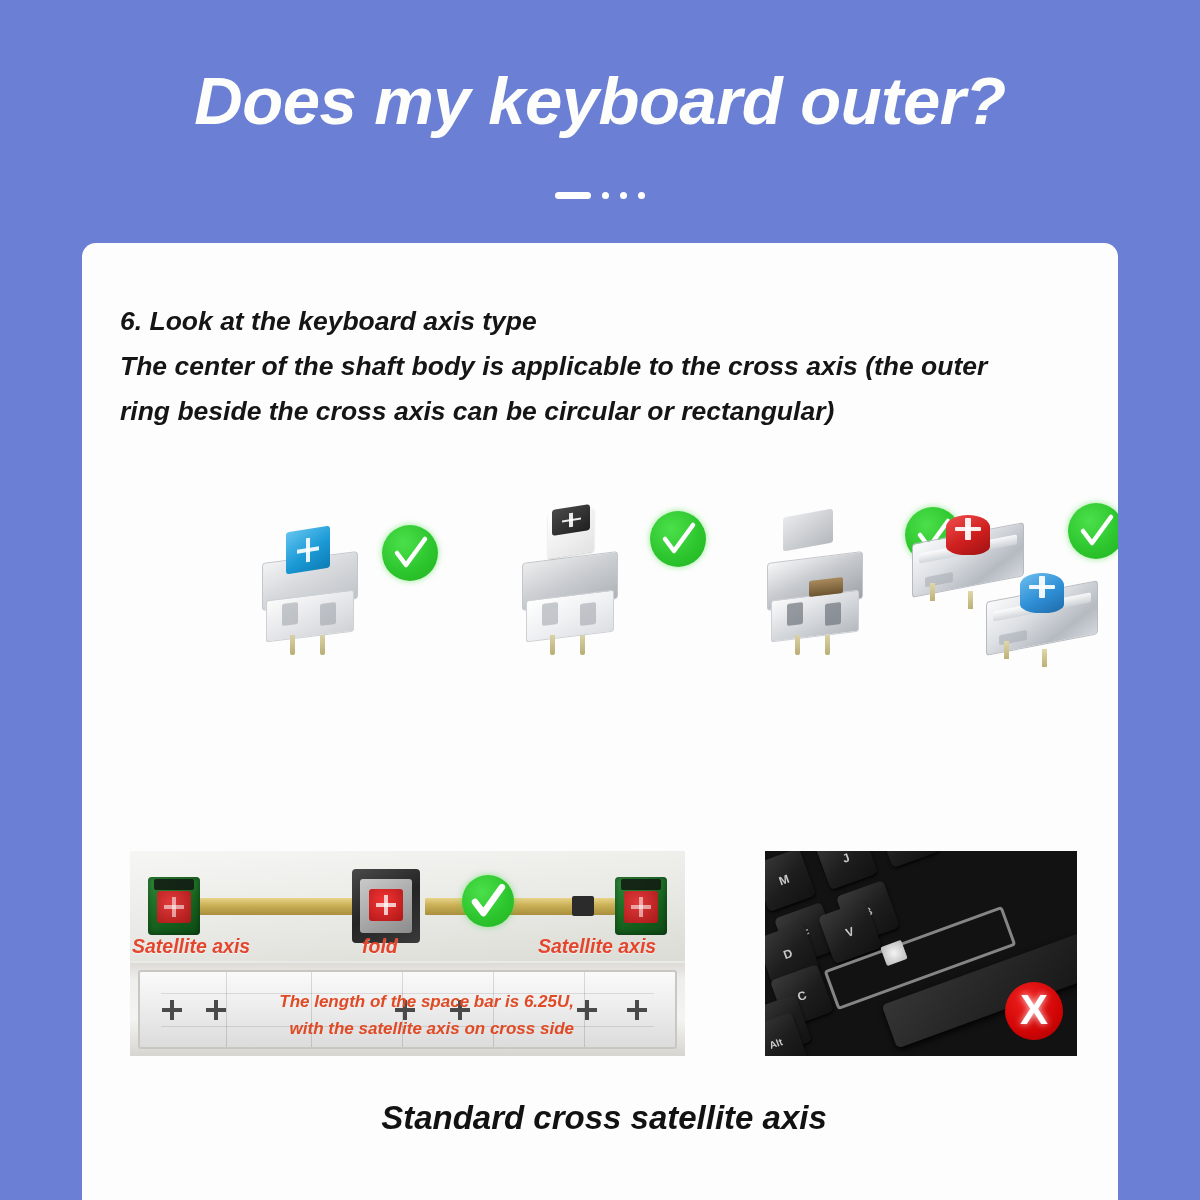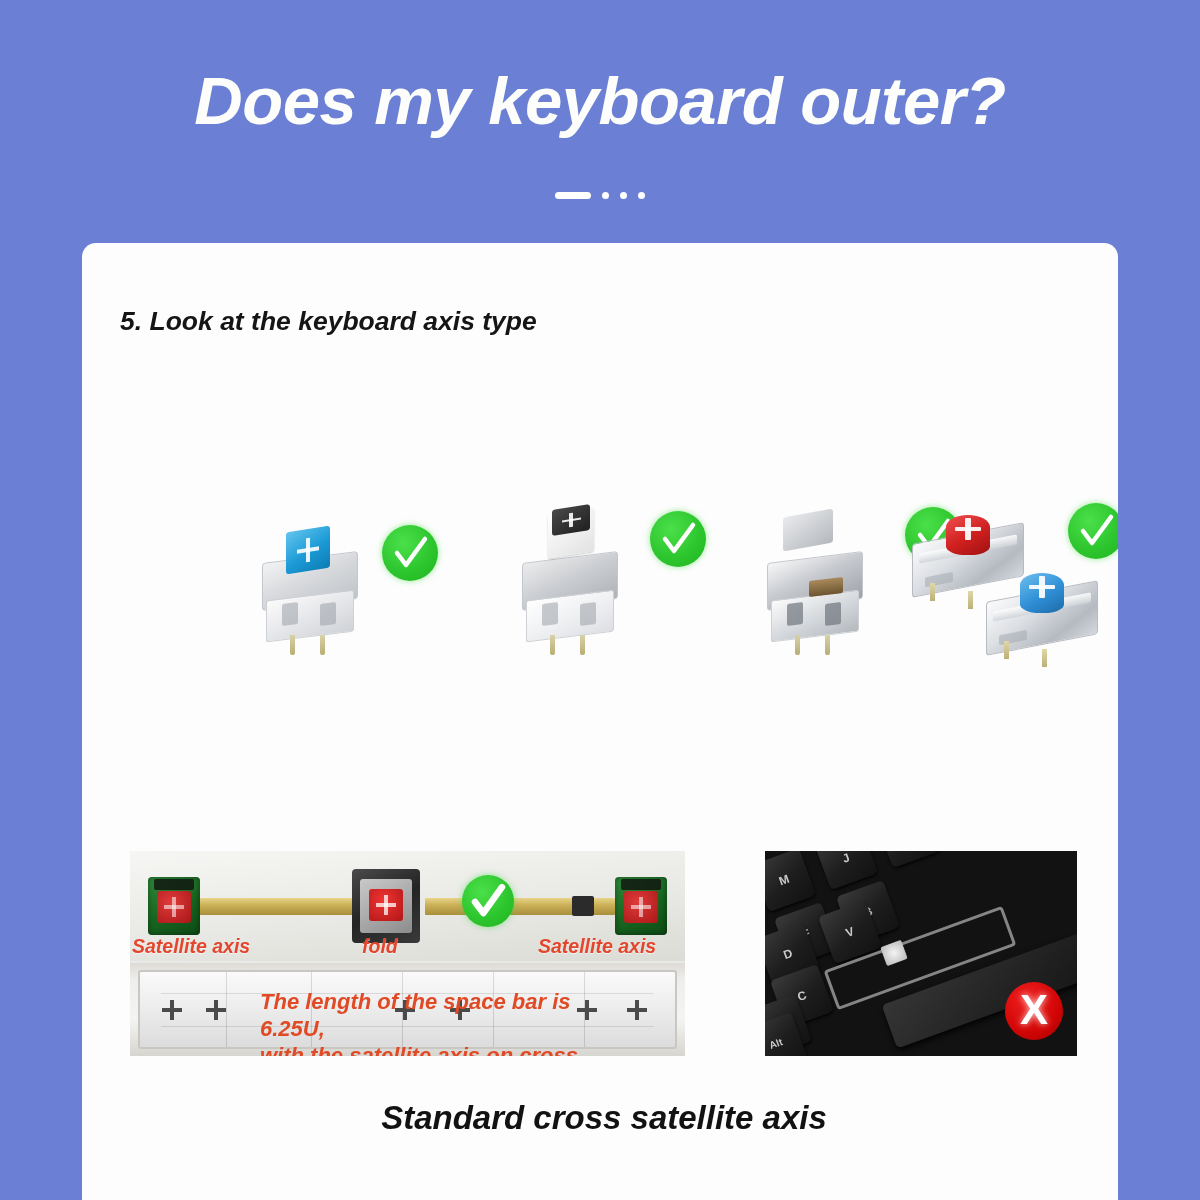--- a/index.html
+++ b/index.html
@@ -291,28 +291,28 @@
   }
   .plus {
     position: absolute;
     width: 20px; height: 20px;
   }
   .plus i { position: absolute; background: #4a4a4a; }
   .plus i.h { left: 0; top: 38%; width: 100%; height: 24%; }
   .plus i.v { left: 38%; top: 0; width: 24%; height: 100%; }
   .sb-text {
     position: absolute;
-    left: 120px; top: 16px;
+    left: 104px; top: 16px;
     width: 330px;
     color: #e04a25;
-    font-size: 22px;
+    font-size: 17px;
     font-weight: bold;
     font-style: italic;
     line-height: 27px;
-    text-align: left;
+    text-align: right;
   }
 
   .photo-right {
     position: absolute;
     left: 683px; top: 608px;
     width: 312px; height: 205px;
     background: #0b0b0b;
     overflow: hidden;
   }
   .kb { position: absolute; inset: 0; background: #121212; }
@@ -376,21 +376,23 @@
 <div class="pager">
   <span class="bar"></span>
   <span class="dot"></span>
   <span class="dot"></span>
   <span class="dot"></span>
 </div>
 
 <div class="card">
 
   <div class="step1">
-    <span class="l">5. Look at the keyboard axis type</span>
+    <span class="l">6. Look at the keyboard axis type</span>
+    <span class="l">The center of the shaft body is applicable to the cross axis (the outer</span>
+    <span class="l">ring beside the cross axis can be circular or rectangular)</span>
   </div>
 
   <div class="switch-row">
 
     <div class="sw-item" style="left:140px; top:40px;">
       <div class="mx" style="left:0; top:0; width:120px; height:140px;">
         <div class="housing-top"></div>
         <div class="housing-bot"></div>
         <div class="slot-a"></div>
         <div class="slot-b"></div>

